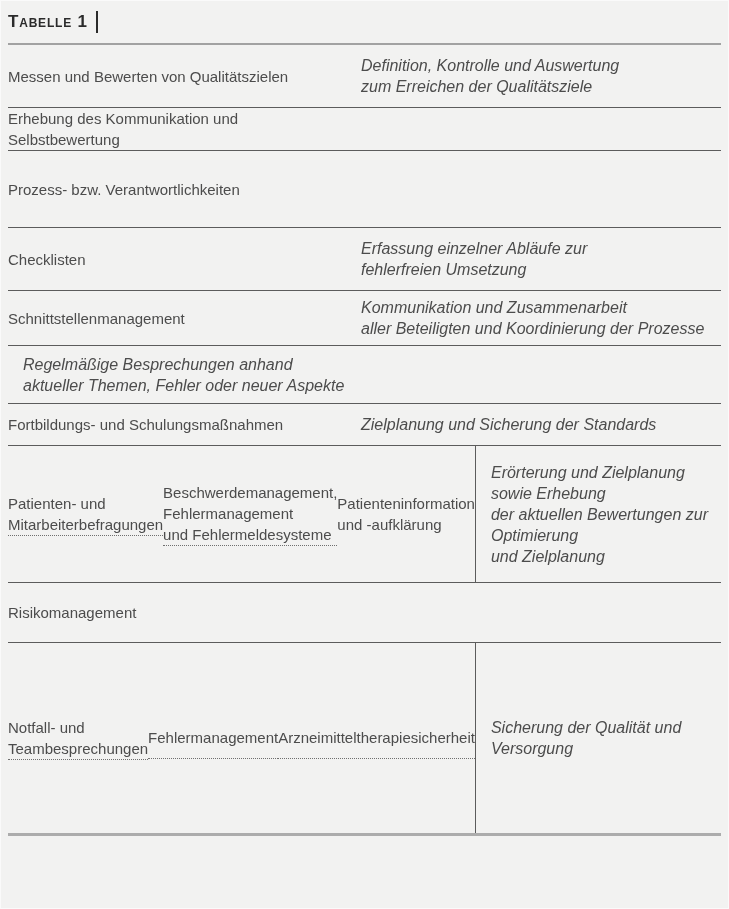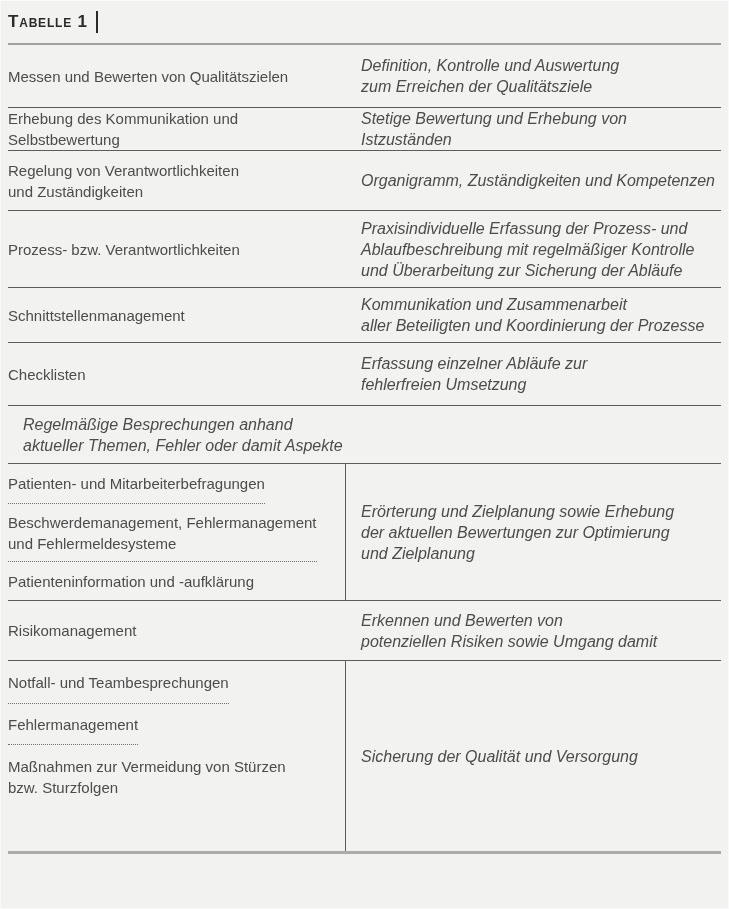--- a/index.html
+++ b/index.html
@@ -38,21 +38,21 @@
     flex:0 0 338px; box-sizing:border-box;
     display:flex; align-items:center;
     font-size:15px; line-height:21px; white-space:pre-line;
   }
   .cell-r {
     flex:1; box-sizing:border-box;
     display:flex; align-items:center; padding-left:15px;
     font-style:italic; font-size:16px; line-height:21px; white-space:pre-line;
   }
   .row.group .cell-l {
-    flex-direction:column; align-items:flex-start;
+    flex-direction:row; align-items:center;
     border-right:1px solid #5c5c5c;
   }
   .sub {
     display:flex; align-items:center; box-sizing:border-box;
     border-bottom:1px dotted #6f6f6f;
     font-size:15px; line-height:21px; white-space:pre-line;
   }
   .sub.last { border-bottom:none; }
   .bottom-rule { height:3px; background:#acacac; }
 </style>
@@ -67,77 +67,69 @@
   </div>
 
   <div class="row r1">
     <div class="cell-l">Messen und Bewerten von Qualitätszielen</div>
     <div class="cell-r">Definition, Kontrolle und Auswertung
 zum Erreichen der Qualitätsziele</div>
   </div>
 
   <div class="row r2">
     <div class="cell-l">Erhebung des Kommunikation und Selbstbewertung</div>
-    <div class="cell-r">Stetige Bewertung und Erhebung von Istzuständen</div>
   </div>
 
-  <div class="row r3">
-    <div class="cell-l">Regelung von Verantwortlichkeiten
-und Zuständigkeiten</div>
-    <div class="cell-r">Organigramm, Zuständigkeiten und Kompetenzen</div>
-  </div>
 
   <div class="row r4">
     <div class="cell-l">Prozess- bzw. Verantwortlichkeiten</div>
-    <div class="cell-r">Praxisindividuelle Erfassung der Prozess- und
-Ablaufbeschreibung mit regelmäßiger Kontrolle
-und Überarbeitung zur Sicherung der Abläufe</div>
+  </div>
+
+  <div class="row r6">
+    <div class="cell-l">Checklisten</div>
+    <div class="cell-r">Erfassung einzelner Abläufe zur
+fehlerfreien Umsetzung</div>
   </div>
 
   <div class="row r5">
     <div class="cell-l">Schnittstellenmanagement</div>
     <div class="cell-r">Kommunikation und Zusammenarbeit
 aller Beteiligten und Koordinierung der Prozesse</div>
   </div>
 
-  <div class="row r6">
-    <div class="cell-l">Checklisten</div>
-    <div class="cell-r">Erfassung einzelner Abläufe zur
-fehlerfreien Umsetzung</div>
+  <div class="row r7">
+    <div class="cell-r">Regelmäßige Besprechungen anhand
+aktueller Themen, Fehler oder neuer Aspekte</div>
   </div>
 
-  <div class="row r7">
-    <div class="cell-r">Regelmäßige Besprechungen anhand
-aktueller Themen, Fehler oder damit Aspekte</div>
+  <div class="row r8">
+    <div class="cell-l">Fortbildungs- und Schulungsmaßnahmen</div>
+    <div class="cell-r">Zielplanung und Sicherung der Standards</div>
   </div>
-
 
   <div class="row group r9">
     <div class="cell-l">
       <div class="sub" style="min-height:40px">Patienten- und Mitarbeiterbefragungen</div>
       <div class="sub" style="min-height:58px">Beschwerdemanagement, Fehlermanagement
 und Fehlermeldesysteme</div>
       <div class="sub last" style="min-height:38px">Patienteninformation und -aufklärung</div>
     </div>
     <div class="cell-r">Erörterung und Zielplanung sowie Erhebung
 der aktuellen Bewertungen zur Optimierung
 und Zielplanung</div>
   </div>
 
   <div class="row r10">
     <div class="cell-l">Risikomanagement</div>
-    <div class="cell-r">Erkennen und Bewerten von
-potenziellen Risiken sowie Umgang damit</div>
   </div>
 
   <div class="row group r11">
     <div class="cell-l">
       <div class="sub" style="min-height:43px">Notfall- und Teambesprechungen</div>
       <div class="sub" style="min-height:41px">Fehlermanagement</div>
-      <div class="sub last" style="min-height:64px">Maßnahmen zur Vermeidung von Stürzen
-bzw. Sturzfolgen</div>
+      <div class="sub" style="min-height:42px">Arzneimitteltherapiesicherheit</div>
     </div>
     <div class="cell-r">Sicherung der Qualität und Versorgung</div>
   </div>
 
   <div class="bottom-rule"></div>
 
 </div>
 
 </body></html>

